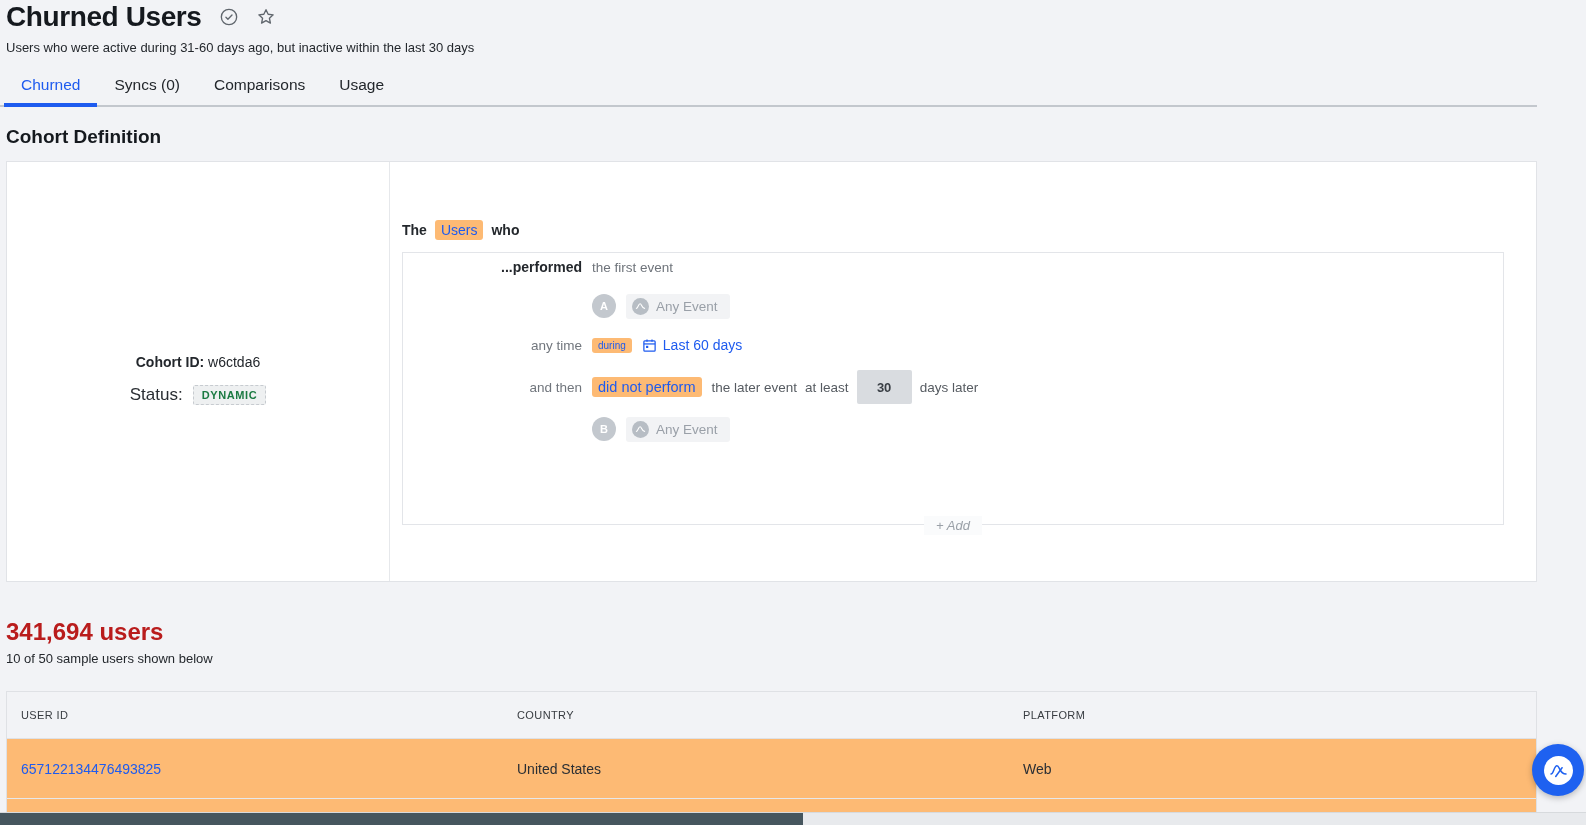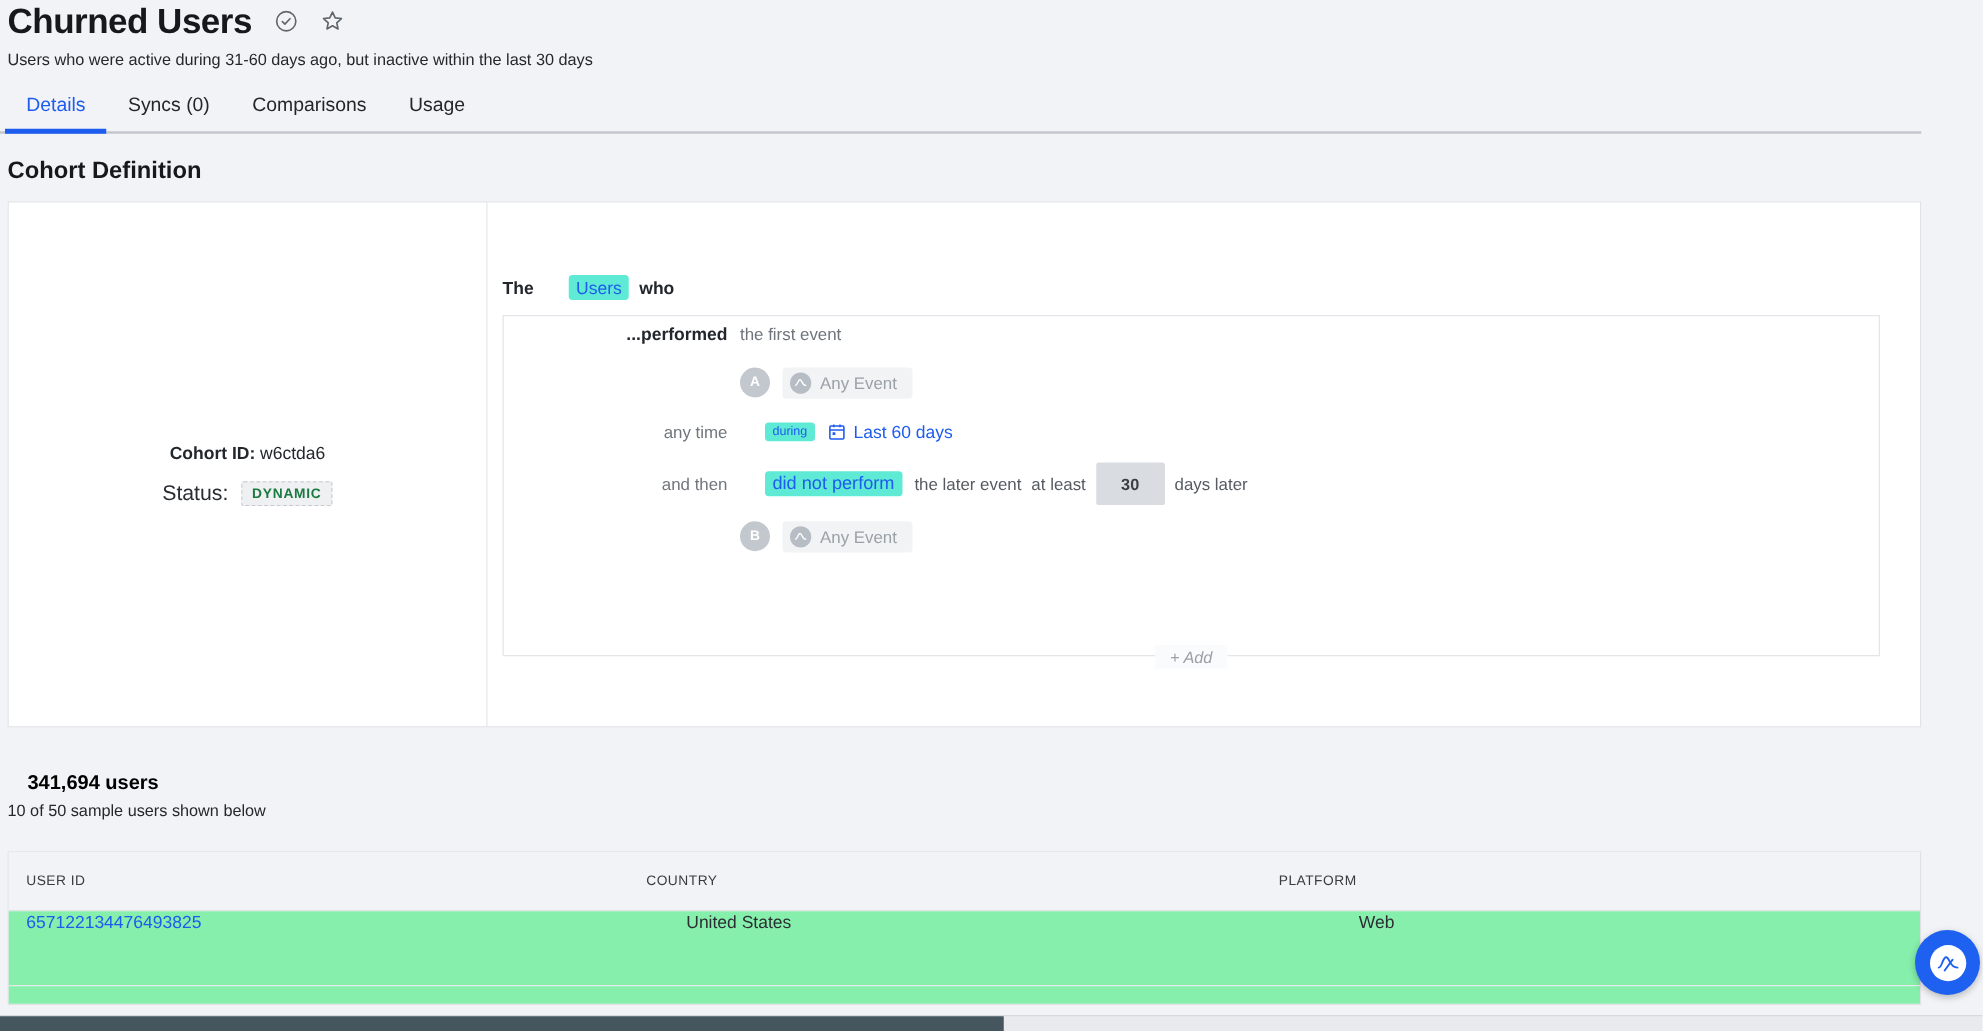--- a/index.html
+++ b/index.html
@@ -42,22 +42,22 @@
   .cohort-id-line .lbl { font-weight:bold; }
   .status-line { display:flex; align-items:center; gap:10px; font-size:17px; color:#2a2e33; }
   .status-badge {
     font-size:11px; font-weight:bold; letter-spacing:0.6px; color:#1b7a42;
     background:#eef0f1; border:1px dashed #c7cbd0; padding:3px 8px; border-radius:2px;
   }
 
   .cohort-right { flex:1; padding:58px 16px 0 12px; }
   .sentence { font-size:14px; font-weight:bold; color:#23272c; display:flex; align-items:center; gap:8px; }
   .chip {
-    font-weight:normal; color:#1e5bef; background:#5eead4;
-    padding:2px 6px; border-radius:3px; cursor:pointer;margin-left:20px;
+    font-weight:normal; color:#1e5bef; background:#fdba74;
+    padding:2px 6px; border-radius:3px; cursor:pointer;
   }
   .def-box {
     margin-top:12px; width:1102px; height:273px; border:1px solid #e3e5e9;
     position:relative; background:#fff;
   }
   .def-row { display:flex; align-items:center; min-height:28px; margin-bottom:11px; font-size:13.5px; }
   .def-label { width:179px; text-align:right; margin-right:10px; color:#71767d; flex:none; }
   .def-label.strong { color:#23272c; font-weight:bold; font-size:14px; }
   .hint { color:#6f747b; }
   .darkhint { color:#565b61; }
@@ -80,25 +80,25 @@
     width:55px; height:34px; background:#d9dce0; border:none; border-radius:2px;
     text-align:center; font-size:13px; color:#3a3f45; font-family:inherit;font-weight:bold;
   }
   .add-btn {
     position:absolute; bottom:-11px; left:50%; transform:translateX(-50%);
     font-style:italic; font-size:13px; color:#9ba1a8; background:#fafbfc;
     padding:2px 12px; cursor:pointer;
   }
 
   
-  .users-heading { margin:36px 0 0 22px; font-size:16px; font-weight:bold; color:#000000; }
+  .users-heading { margin:36px 0 0 6px; font-size:24px; font-weight:bold; color:#b91c1c; }
   .sample-note { margin:5px 0 0 6px; font-size:13px; color:#24282d; }
   .users-table { margin-left:6px; margin-top:25px; width:1531px; border:1px solid #dfe1e5; background:#fff; }
   .t-header { display:flex; background:#f2f3f6; border-bottom:1px solid #dfe1e5; height:47px; align-items:center; }
-  .t-row { display:flex; background:#86efac; border-bottom:1px solid #e6e8eb; height:60px; align-items:flex-start;gap:32px; }
+  .t-row { display:flex; background:#fdba74; border-bottom:1px solid #e6e8eb; height:60px; align-items:center; }
   .t-row.partial { height:14px; border-bottom:none; }
   .col1 { width:502px; padding-left:14px; }
   .col2 { width:506px; padding-left:8px; }
   .col3 { flex:1; padding-left:8px; }
   .th { font-size:11px; font-weight:normal; letter-spacing:0.4px; color:#383c41; }
   .td { font-size:14px; color:#2b2f34; }
   .td.link { color:#1e5bef; cursor:pointer; }
 
   
   .hscroll { position:absolute; left:0; right:0; bottom:0; height:13px; background:#e8eaed; border-top:1px solid #d7dadd; }
@@ -132,21 +132,21 @@
       <span class="hdr-icon">
         <svg width="20" height="20" viewBox="0 0 24 24" fill="none" stroke="#60666d" stroke-width="1.6" stroke-linejoin="round">
           <path d="M12 3.2l2.6 5.5 6 .7-4.5 4.1 1.2 5.9-5.3-3-5.3 3 1.2-5.9L3.4 9.4l6-.7z"></path>
         </svg>
       </span>
     </div>
     <div class="subtitle">Users who were active during 31-60 days ago, but inactive within the last 30 days</div>
   </div>
 
   <div class="tabs-bar">
-    <div class="tab active">Details</div>
+    <div class="tab active">Churned</div>
     <div class="tab">Syncs (0)</div>
     <div class="tab">Comparisons</div>
     <div class="tab">Usage</div>
   </div>
 
   <div class="section-title">Cohort Definition</div>
 
   <div class="cohort-box">
     <div class="cohort-left">
       <div class="cohort-id-line">

